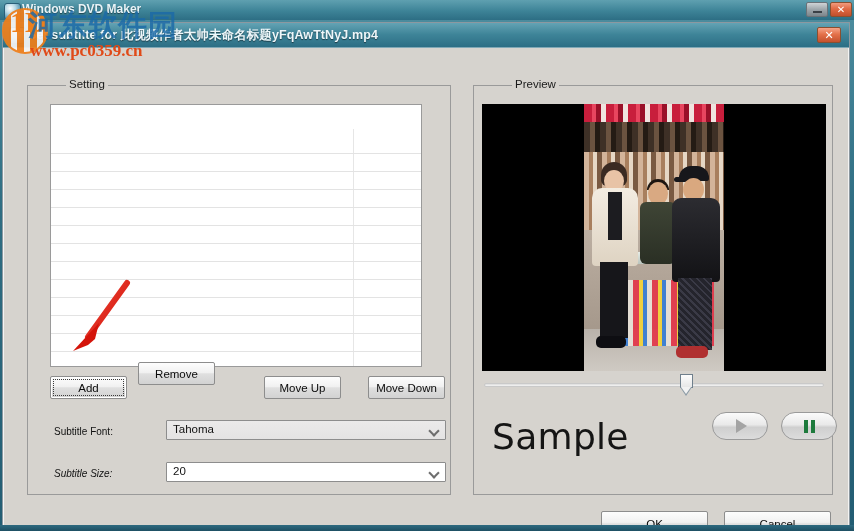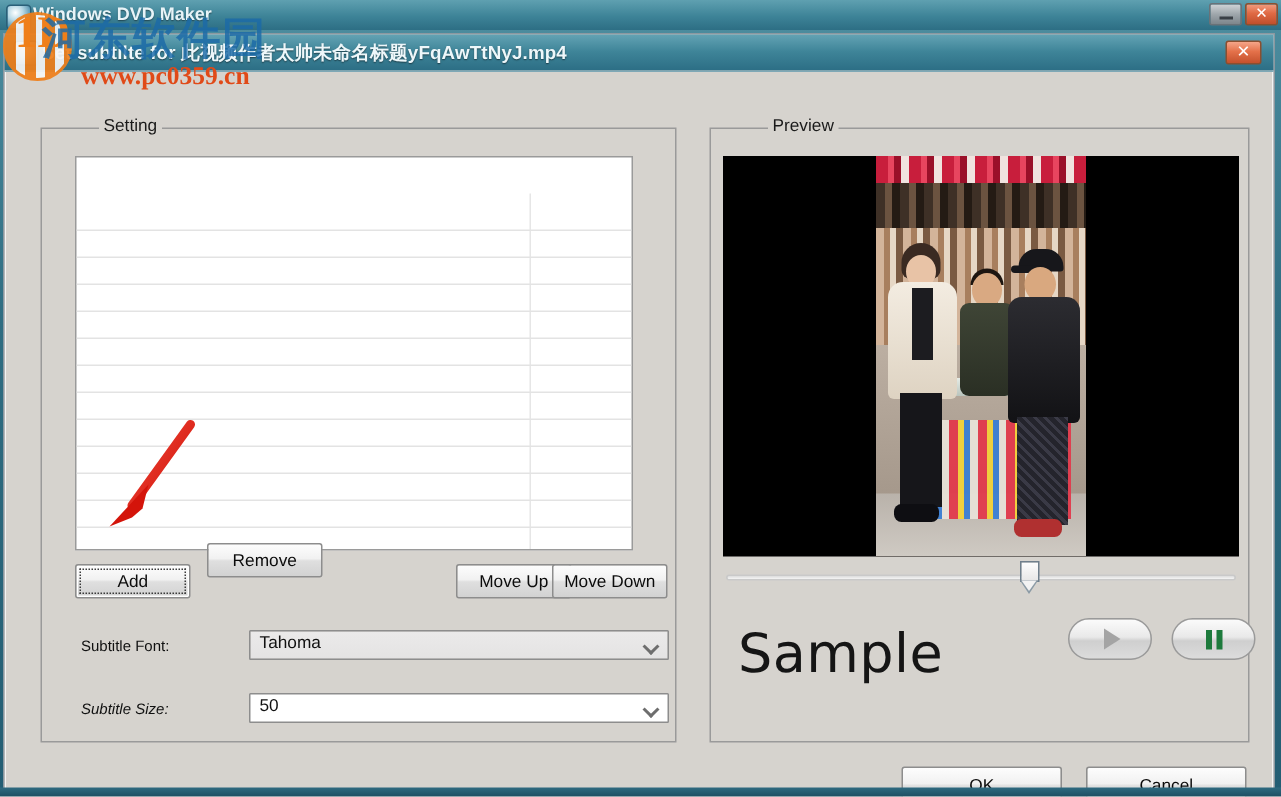--- a/index.html
+++ b/index.html
@@ -101,21 +101,21 @@
     font-family:"Liberation Serif","DejaVu Serif",serif;
     line-height:34px;
   }
   #wm-cn{
     position:absolute;left:28px;top:6px;
     font-size:29px;font-weight:bold;color:#1b6aa8;
     font-family:"DejaVu Sans",sans-serif;
     opacity:.82;letter-spacing:1px;white-space:nowrap;
   }
   #wm-url{
-    position:absolute;left:54px;top:41px;
+    position:absolute;left:30px;top:41px;
     font-size:17px;font-weight:bold;color:#e04a18;
     font-family:"Liberation Serif","DejaVu Serif",serif;
     white-space:nowrap;
     text-align:center;
   }
   
   .groupbox{
     position:absolute;
     border:1px solid #9a9a9a;
     background:transparent;
@@ -161,21 +161,21 @@
   }
   .btn-focus{
     box-shadow:0 0 0 1px #ffffff inset;
   }
   .btn-focus-ring{
     position:absolute;left:2px;top:2px;right:2px;bottom:2px;
     border:1px dotted #3a3a3a;
   }
   #add-btn{left:22px;top:290px;width:77px;height:23px;}
   #remove-btn{left:110px;top:276px;width:77px;height:23px;}
-  #moveup-btn{left:236px;top:290px;width:77px;height:23px;margin-left:40px;}
+  #moveup-btn{left:236px;top:290px;width:77px;height:23px;}
   #movedown-btn{left:340px;top:290px;width:77px;height:23px;}
   
   .form-label{
     position:absolute;font-size:10px;color:#111;
   }
   #font-label{left:26px;top:340px;}
   #size-label{left:26px;top:382px;font-style:italic;}
   .combo{
     position:absolute;height:20px;
     border:1px solid #8d8d8d;box-sizing:border-box;border-radius:1px;
@@ -376,21 +376,21 @@
       </div>
 
       <div id="font-label" class="form-label">Subtitle Font:</div>
       <div id="font-combo" class="combo">
         <span class="combo-text">Tahoma</span>
         <span class="combo-arrow"></span>
       </div>
 
       <div id="size-label" class="form-label">Subtitle Size:</div>
       <div id="size-combo" class="combo">
-        <span class="combo-text">50</span>
+        <span class="combo-text">20</span>
         <span class="combo-arrow"></span>
       </div>
     </div>
 
     <div id="preview-group" class="groupbox">
       <div class="group-legend">Preview</div>
 
       <div id="video-frame">
         <div id="video-inner">
           <div class="wall"></div>

